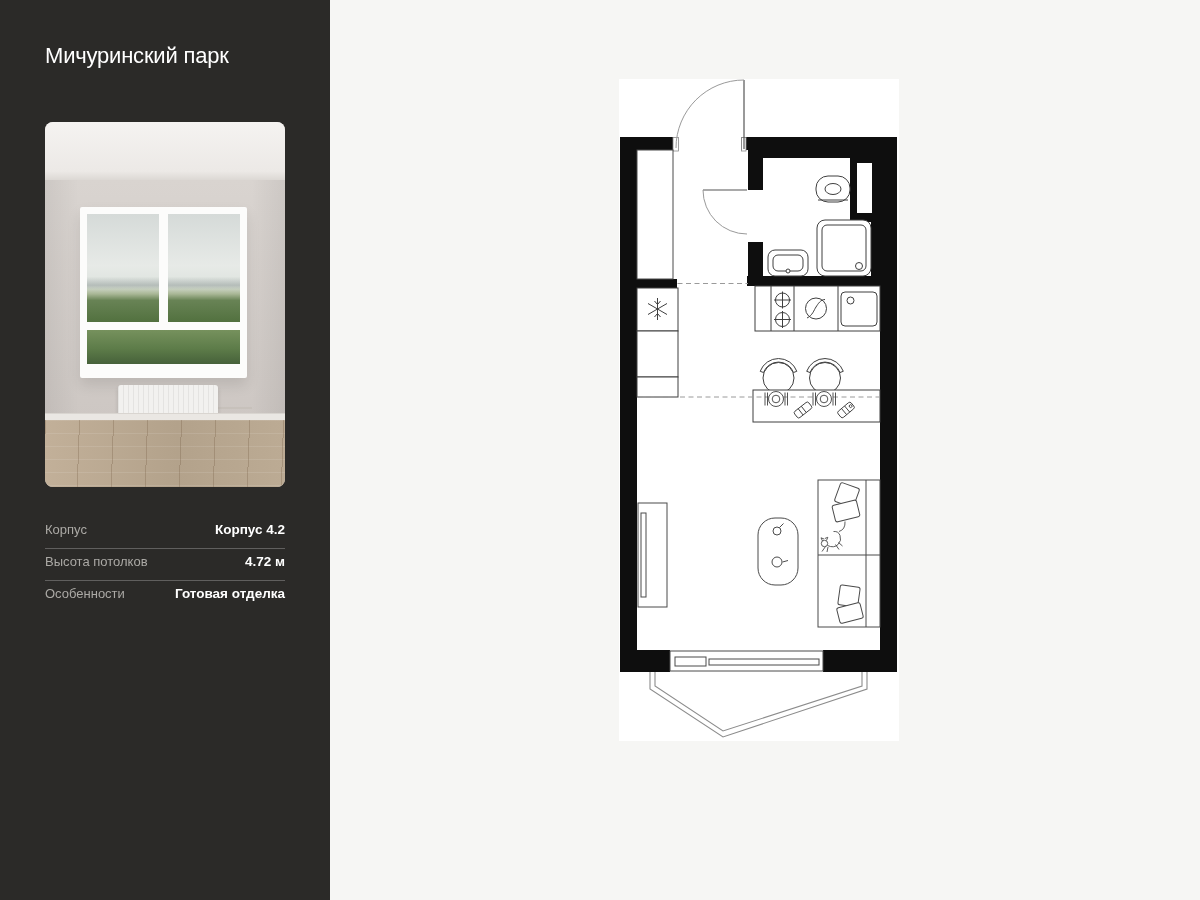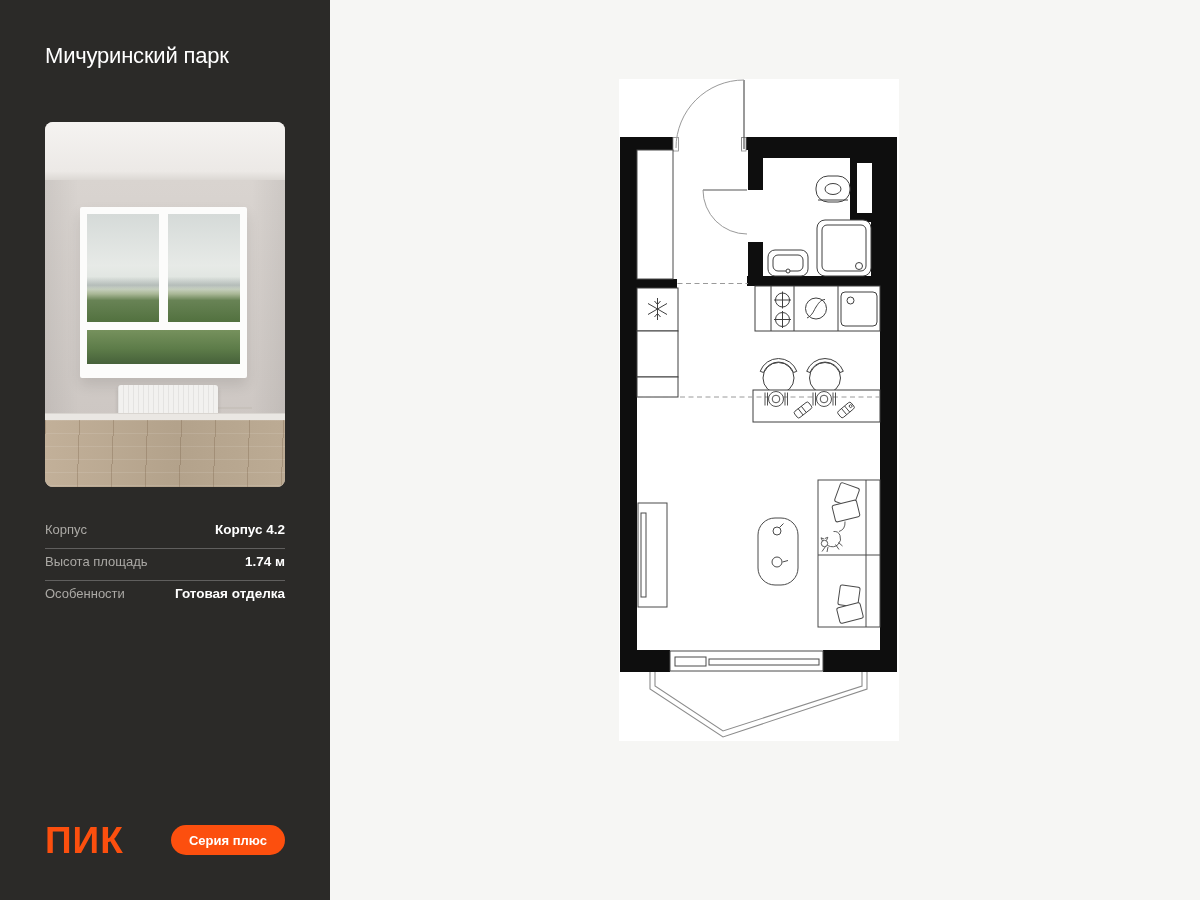--- a/index.html
+++ b/index.html
@@ -82,35 +82,29 @@
     <div class="ph-baseboard"></div>
     <div class="ph-floor"></div>
   </div>
 
   <div class="details">
     <div class="detail-row">
       <span class="detail-label">Корпус</span>
       <span class="detail-value">Корпус 4.2</span>
     </div>
     <div class="detail-row">
-      <span class="detail-label">Высота площадь</span>
-      <span class="detail-value">1.74 м</span>
+      <span class="detail-label">Высота потолков</span>
+      <span class="detail-value">4.72 м</span>
     </div>
     <div class="detail-row">
       <span class="detail-label">Особенности</span>
       <span class="detail-value">Готовая отделка</span>
     </div>
   </div>
 
-  <div class="footer">
-    <div class="pik-logo">ПИК</div>
-    <div class="badge">
-      <span>Серия плюс</span>
-    </div>
-  </div>
 </div>
 
 <div class="plan-page">
   <svg width="280" height="662" viewBox="0 0 280 662" xmlns="http://www.w3.org/2000/svg">
 
     <g fill="#0e0e0e" stroke="none">
       <rect x="1" y="58" width="17" height="535"></rect>
       <rect x="261" y="58" width="17" height="535"></rect>
       <rect x="1" y="58" width="53" height="13"></rect>
       <rect x="122" y="58" width="156" height="13"></rect>

